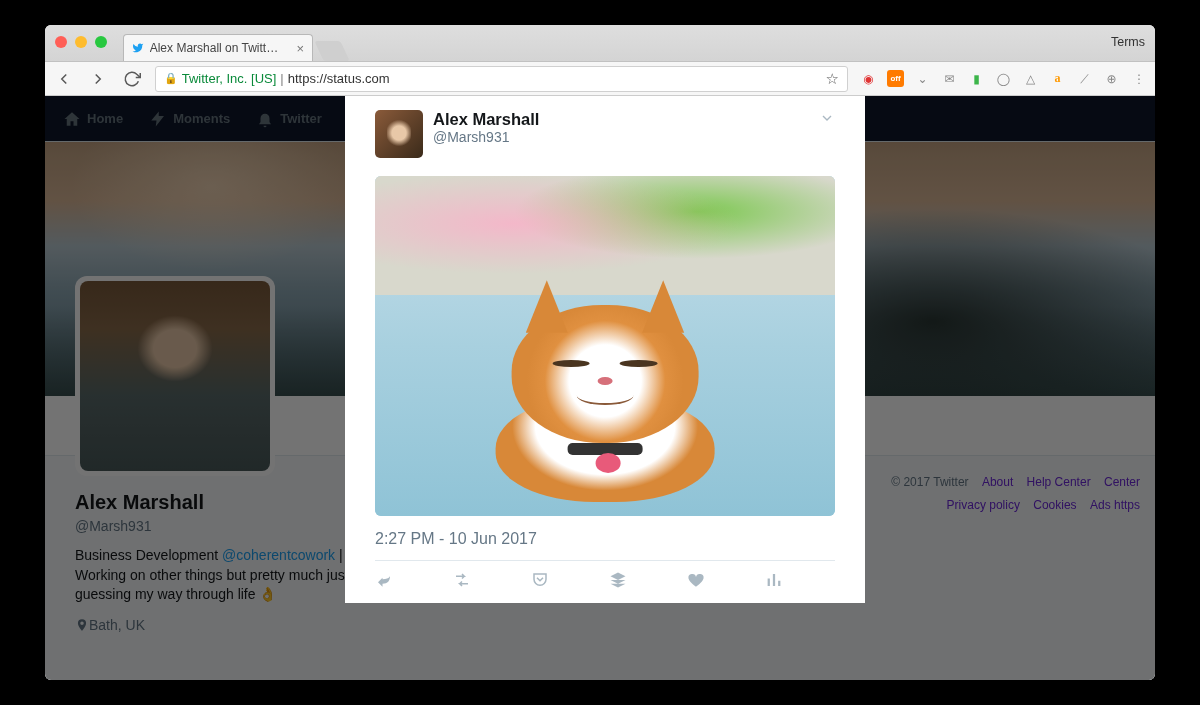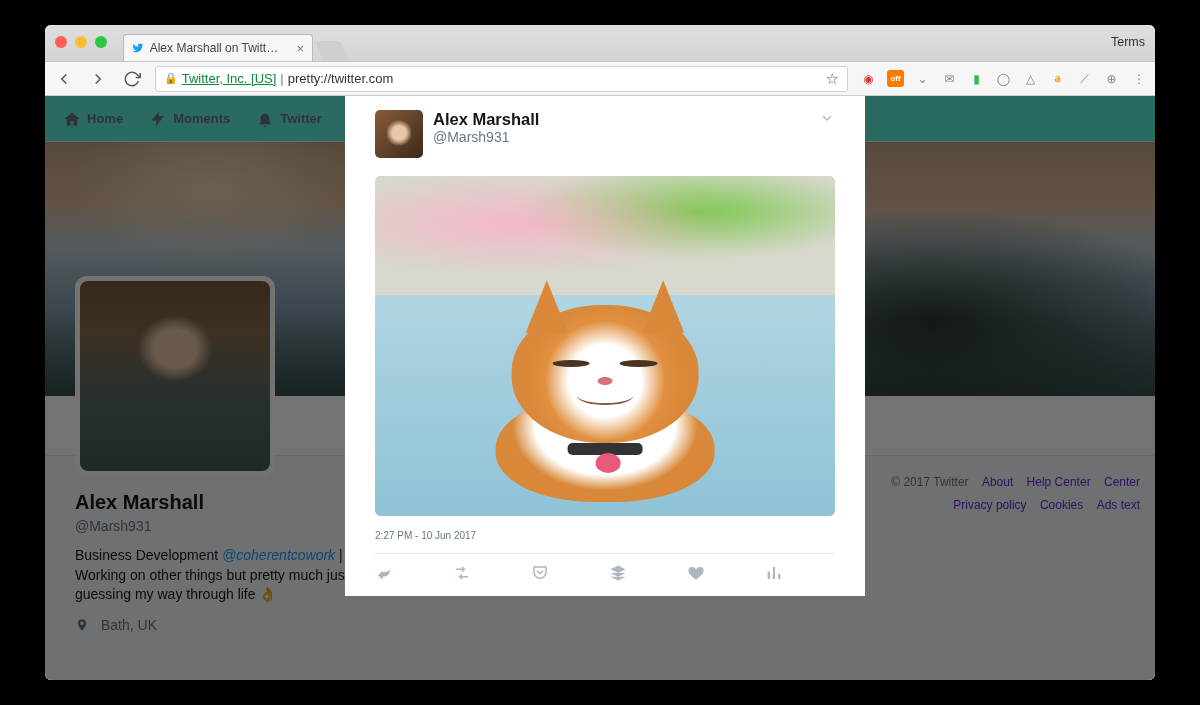--- a/index.html
+++ b/index.html
@@ -16,59 +16,59 @@
   .tab .tab-title { white-space:nowrap; overflow:hidden; text-overflow:ellipsis; max-width:140px;}
   .tab .close { position:absolute; right:8px; color:#777; font-size:13px;}
   .newtab { margin-left:6px; width:26px; height:20px; background:#cfcfcf; transform:skewX(25deg); border-radius:3px;}
   .profile-name { position:absolute; right:10px; top:10px; font-size:12.5px; color:#333;}
   
   .toolbar { height:35px; background:#f6f6f6; border-top:1px solid #c1c1c1; border-bottom:1px solid #ccc; display:flex; align-items:center; padding:0 8px; gap:12px; }
   .navbtn { color:#5a5a5a; display:flex; align-items:center; padding:0 2px;}
   .navbtn svg{width:18px;height:18px;stroke:#5a5a5a;fill:none;stroke-width:2;}
   .omnibox { flex:1; height:26px; background:#fff; border:1px solid #d0d0d0; border-radius:3px; display:flex; align-items:center; padding:0 8px; font-size:13px;}
   .omnibox .lock{color:#0a8a3a;margin-right:4px;font-size:11px;}
-  .omnibox .org{color:#0a8a3a;text-decoration:underline;}
+  .omnibox .org{color:#0a8a3a;}
   .omnibox .host{color:#333;}
   .omnibox .path{color:#838383;}
   .omnibox .star{margin-left:auto;color:#5a5a5a;font-size:15px;}
   .ext-icons{display:flex;align-items:center;gap:10px;}
   .ext-icons span{width:17px;height:17px;display:flex;align-items:center;justify-content:center;border-radius:3px;font-size:12px;color:#888;position:relative;}
   .ext-icons .red{color:#e03434;}
   .ext-icons .orange{background:#ff7b00;color:#fff;font-size:8px;font-weight:bold;}
   .ext-icons .green{color:#3cb54a;}
   .ext-icons .amazon{color:#ff9900;font-weight:bold;font-family:Georgia,serif;}
   .ext-icons .menu{letter-spacing:-1px;}
   
   .viewport { position:relative; width:100%; height:584px; overflow:hidden;}
   .header-bg { position:absolute; left:0; right:0; top:0; height:300px; background:linear-gradient(to bottom,#b0896b 0%,#c8a888 20%,#d9b696 35%,#b8c8d0 50%,#8fa9b5 65%,#5c7885 100%);}
   .header-bg::before{content:"";position:absolute;inset:0;background:
     radial-gradient(ellipse 200px 120px at 15% 30%,rgba(255,230,200,.6),transparent 70%),
     radial-gradient(ellipse 400px 160px at 80% 75%,rgba(30,40,35,.85),transparent 70%),
     linear-gradient(to top,rgba(40,60,55,.7) 0%,transparent 30%);}
   .stats-bar{position:absolute;left:0;right:0;top:300px;height:60px;background:#fff;border-bottom:1px solid #e1e8ed;}
   .page-bg{position:absolute;left:0;right:0;top:360px;bottom:0;background:#f5f8fa;}
   
-  .topnav{position:absolute;left:0;right:0;top:0;height:46px;background:#5eead4;border-bottom:1px solid #e1e8ed;display:flex;align-items:center;padding:0 18px;}
+  .topnav{position:absolute;left:0;right:0;top:0;height:46px;background:#0f172a;border-bottom:1px solid #e1e8ed;display:flex;align-items:center;padding:0 18px;}
   .topnav .navitem{display:flex;align-items:center;gap:6px;color:#66757f;font-size:13px;font-weight:bold;margin-right:26px;}
   .topnav .navitem svg{width:18px;height:18px;fill:#66757f;}
   .topnav .right{margin-left:auto;display:flex;align-items:center;gap:16px;}
   .topnav .sicon svg{width:17px;height:17px;fill:#66757f;}
   .topnav .avatar-sm{width:32px;height:32px;border-radius:50%;background:radial-gradient(circle at 40% 30%,#d4a27a,#6b4a35);}
   .btn-tweet{background:#1DA1F2;color:#fff;border-radius:20px;padding:7px 15px;font-size:13px;font-weight:bold;display:flex;align-items:center;gap:6px;}
   .btn-tweet svg{width:15px;height:15px;fill:#fff;}
   
   .profile-photo{position:absolute;left:30px;top:180px;width:200px;height:200px;border-radius:12px;background:#fff;padding:5px;}
   .profile-photo-inner{width:100%;height:100%;border-radius:8px;background:linear-gradient(to bottom,#7a5a3a 0%,#8a6a4a 25%,#5a6a6a 60%,#4a5a5a 100%);position:relative;overflow:hidden;}
   .profile-photo-inner::after{content:"";position:absolute;left:30%;top:18%;width:40%;height:35%;background:radial-gradient(ellipse,#e8c8a8 40%,transparent 70%);}
   .profile-info{position:absolute;left:30px;top:395px;width:280px;}
   .profile-info h1{font-size:20px;color:#14171a;font-weight:bold;}
   .profile-info .handle{color:#657786;font-size:14px;margin-top:4px;}
   .profile-info .bio{color:#14171a;font-size:14px;margin-top:12px;line-height:1.4;}
-  .profile-info .bio a{color:#1DA1F2;text-decoration:none;font-style:italic;}
-  .profile-info .loc{color:#657786;font-size:14px;margin-top:12px;display:flex;align-items:center;gap:12px;}
+  .profile-info .bio a{color:#1DA1F2;text-decoration:none;}
+  .profile-info .loc{color:#657786;font-size:14px;margin-top:12px;display:flex;align-items:center;gap:0;}
   .profile-info .loc svg{width:14px;height:14px;fill:#657786;}
   
   .footer-links{position:absolute;right:15px;top:375px;width:260px;text-align:right;font-size:12px;color:#657786;line-height:1.9;}
   .footer-links a{color:#6d28d9;margin-left:10px;}
   
   .dim{position:absolute;inset:0;top:0;background:rgba(0,0,0,.55);}
   
   .tweet-modal{position:absolute;left:300px;top:0;width:520px;background:#fff;padding:14px 30px 0 30px;}
   .tweet-header{display:flex;align-items:flex-start;}
   .tweet-avatar{width:48px;height:48px;border-radius:5px;background:linear-gradient(135deg,#8a5a3a,#3a2a1a);margin-right:10px;flex-shrink:0;position:relative;}
@@ -93,21 +93,21 @@
   .cat-head{position:absolute;left:20%;top:0;width:60%;height:70%;background:radial-gradient(circle at 50% 55%,#fff 30%,#e09040 50%,#d88838 65%);border-radius:48%;}
   .ear{position:absolute;width:28%;height:38%;background:#d88838;top:-18%;}
   .ear.l{left:5%;clip-path:polygon(10% 100%,50% 0%,90% 100%);}
   .ear.r{right:5%;clip-path:polygon(10% 100%,50% 0%,90% 100%);}
   .eye{position:absolute;width:20%;height:5%;background:#4a3520;border-radius:50%;top:40%;}
   .eye.l{left:22%;} .eye.r{right:22%;}
   .nose{position:absolute;left:46%;top:52%;width:8%;height:6%;background:#d6707a;border-radius:50%;}
   .mouth{position:absolute;left:35%;top:58%;width:30%;height:14%;border-bottom:2px solid #8a5a3a;border-radius:0 0 50% 50%;}
   .collar{position:absolute;left:38%;bottom:24%;width:24%;height:6%;background:#333;border-radius:5px;}
   .bell{position:absolute;left:47%;bottom:15%;width:8%;height:10%;background:#e85a7a;border-radius:50%;}
-  .tweet-meta{font-size:10px;color:#657786;padding:14px 0 12px;}
+  .tweet-meta{font-size:16px;color:#657786;padding:14px 0 12px;}
   .tweet-actions{display:flex;align-items:center;padding:10px 0 14px;border-top:1px solid #e1e8ed;gap:60px;}
   .tweet-actions .act svg{width:18px;height:18px;fill:#aab8c2;}
   .tweet-actions .act{color:#aab8c2;display:flex;}
 </style>
 </head>
 <body>
 
 <div class="browser-window">
 
   <div class="titlebar">
@@ -143,21 +143,21 @@
     <div class="navbtn">
         <svg viewBox="0 0 24 24">
           <path d="M23 4v6h-6"></path>
           <path d="M20.49 15a9 9 0 11-2.12-9.36L23 10"></path>
         </svg>
       </div>
     <div class="omnibox">
       <span class="lock">🔒</span>
       <span class="org">Twitter, Inc. [US]</span>
       <span style="color:#838383;margin:0 4px"> | </span>
-      <span class="host">pretty://twitter.com</span>
+      <span class="host">https://status.com</span>
       <span class="star">☆</span>
     </div>
     <div class="ext-icons">
       <span class="red">◉</span>
       <span class="orange">off</span>
       <span>⌄</span>
       <span>✉</span>
       <span class="green">▮</span>
       <span>◯</span>
       <span>△</span>
@@ -211,21 +211,21 @@
       </div>
     </div>
 
     <div class="footer-links">
       <span>© 2017 Twitter</span>
       <a>About</a>
       <a>Help Center</a>
       <a>Center</a><br>
       <a>Privacy policy</a>
       <a>Cookies</a>
-      <a>Ads text</a>
+      <a>Ads https</a>
     </div>
 
     <div class="dim"></div>
 
     <div class="tweet-modal">
       <div class="tweet-header">
         <div class="tweet-avatar"></div>
         <div class="tweet-user">
           <div class="name">Alex Marshall</div>
           <div class="uhandle">@Marsh931</div>

